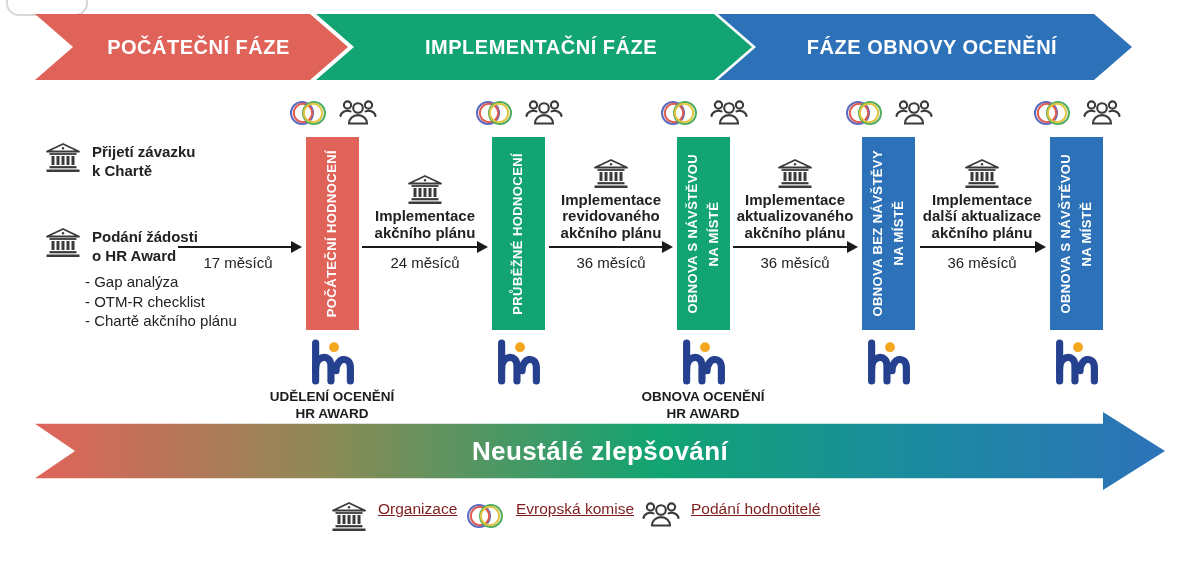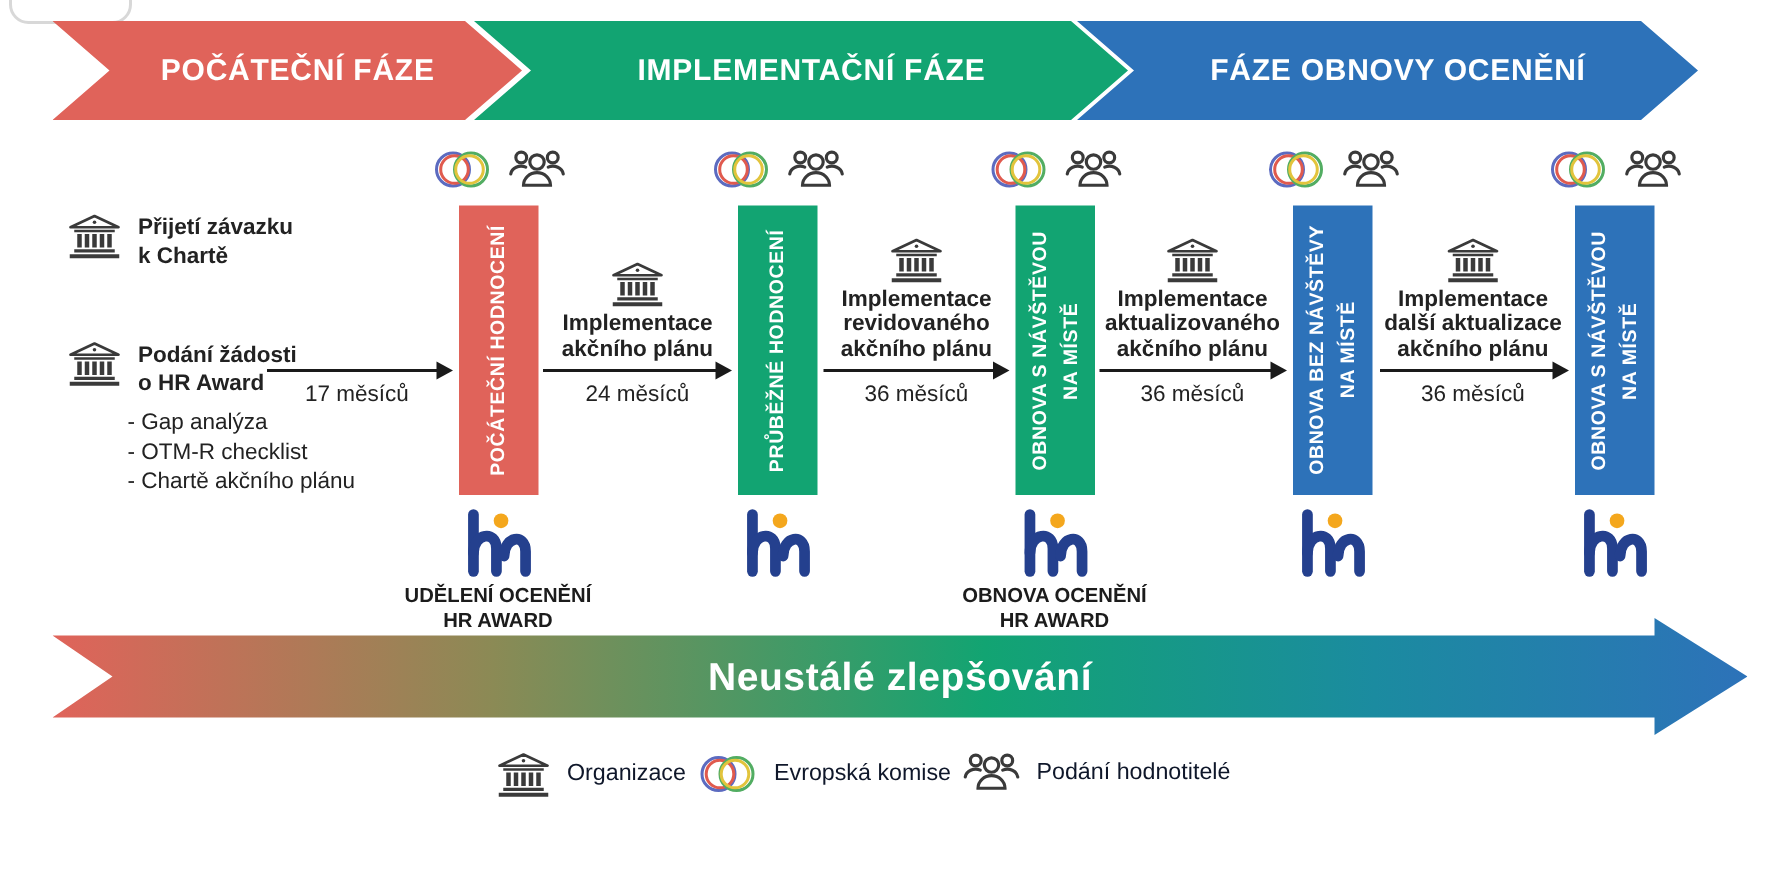--- a/index.html
+++ b/index.html
@@ -49,21 +49,21 @@
          font-size:13.5px;line-height:1.25;color:#1c1c1c;}
 
   
   #bottom-arrow{position:absolute;left:35px;top:412px;width:1130px;height:78px;
     display:flex;align-items:center;justify-content:center;
     clip-path:polygon(0 15%,calc(100% - 62px) 15%,calc(100% - 62px) 0,100% 50%,
                       calc(100% - 62px) 100%,calc(100% - 62px) 85%,0 85%,40px 50%);}
   #bottom-arrow span{color:#fff;font-weight:bold;font-size:26px;letter-spacing:.4px;}
 
   
-  .legend-item{position:absolute;top:500px;display:flex;align-items:center;gap:10px;font-size:15.5px;color:#0f172a;}
+  .legend-item{position:absolute;top:500px;display:flex;align-items:flex-start;gap:10px;font-size:15.5px;color:#7f1d1d;text-decoration:underline;}
 
   .icn{display:inline-flex;line-height:0;}
 </style>
 </head>
 <body>
 
 <div id="stage">
 
   <div class="artifact"></div>
 

